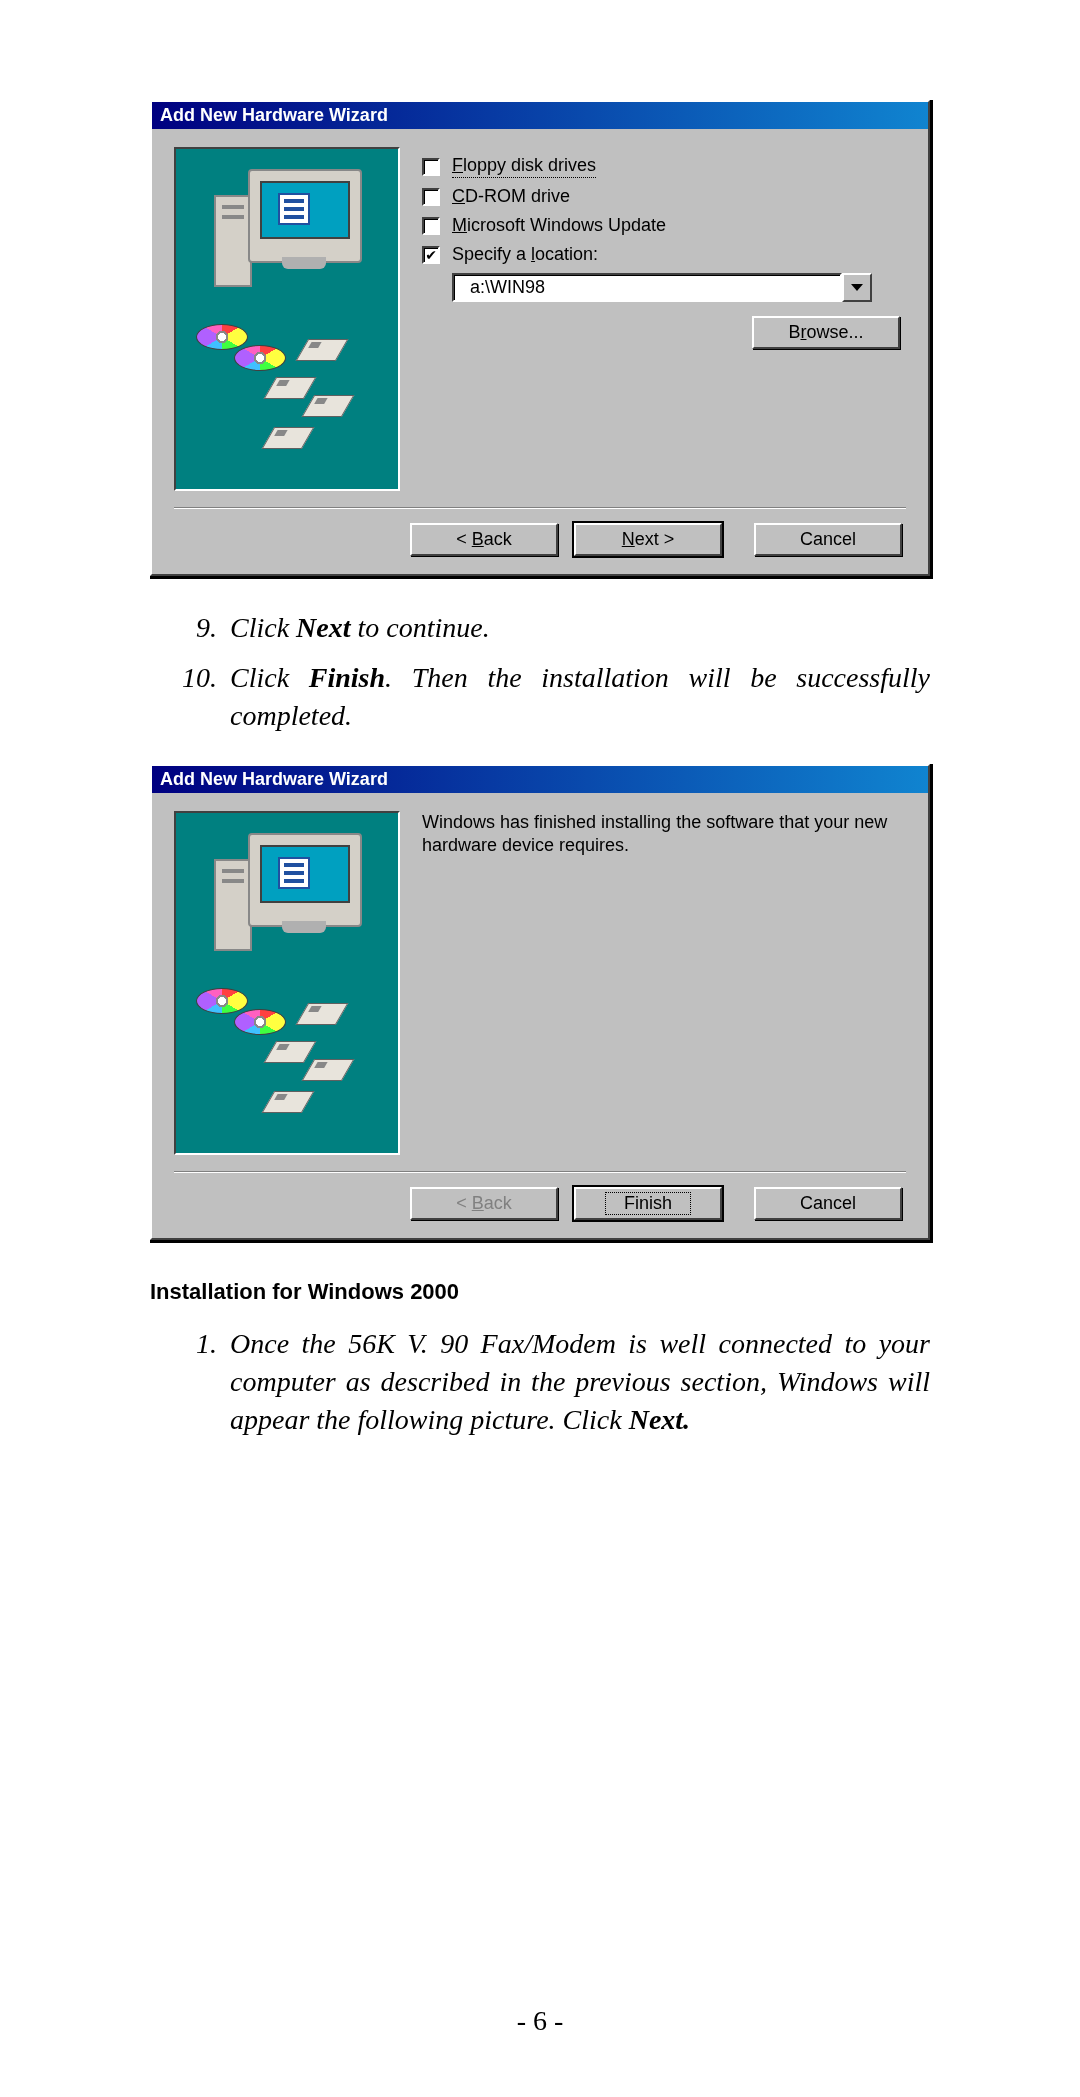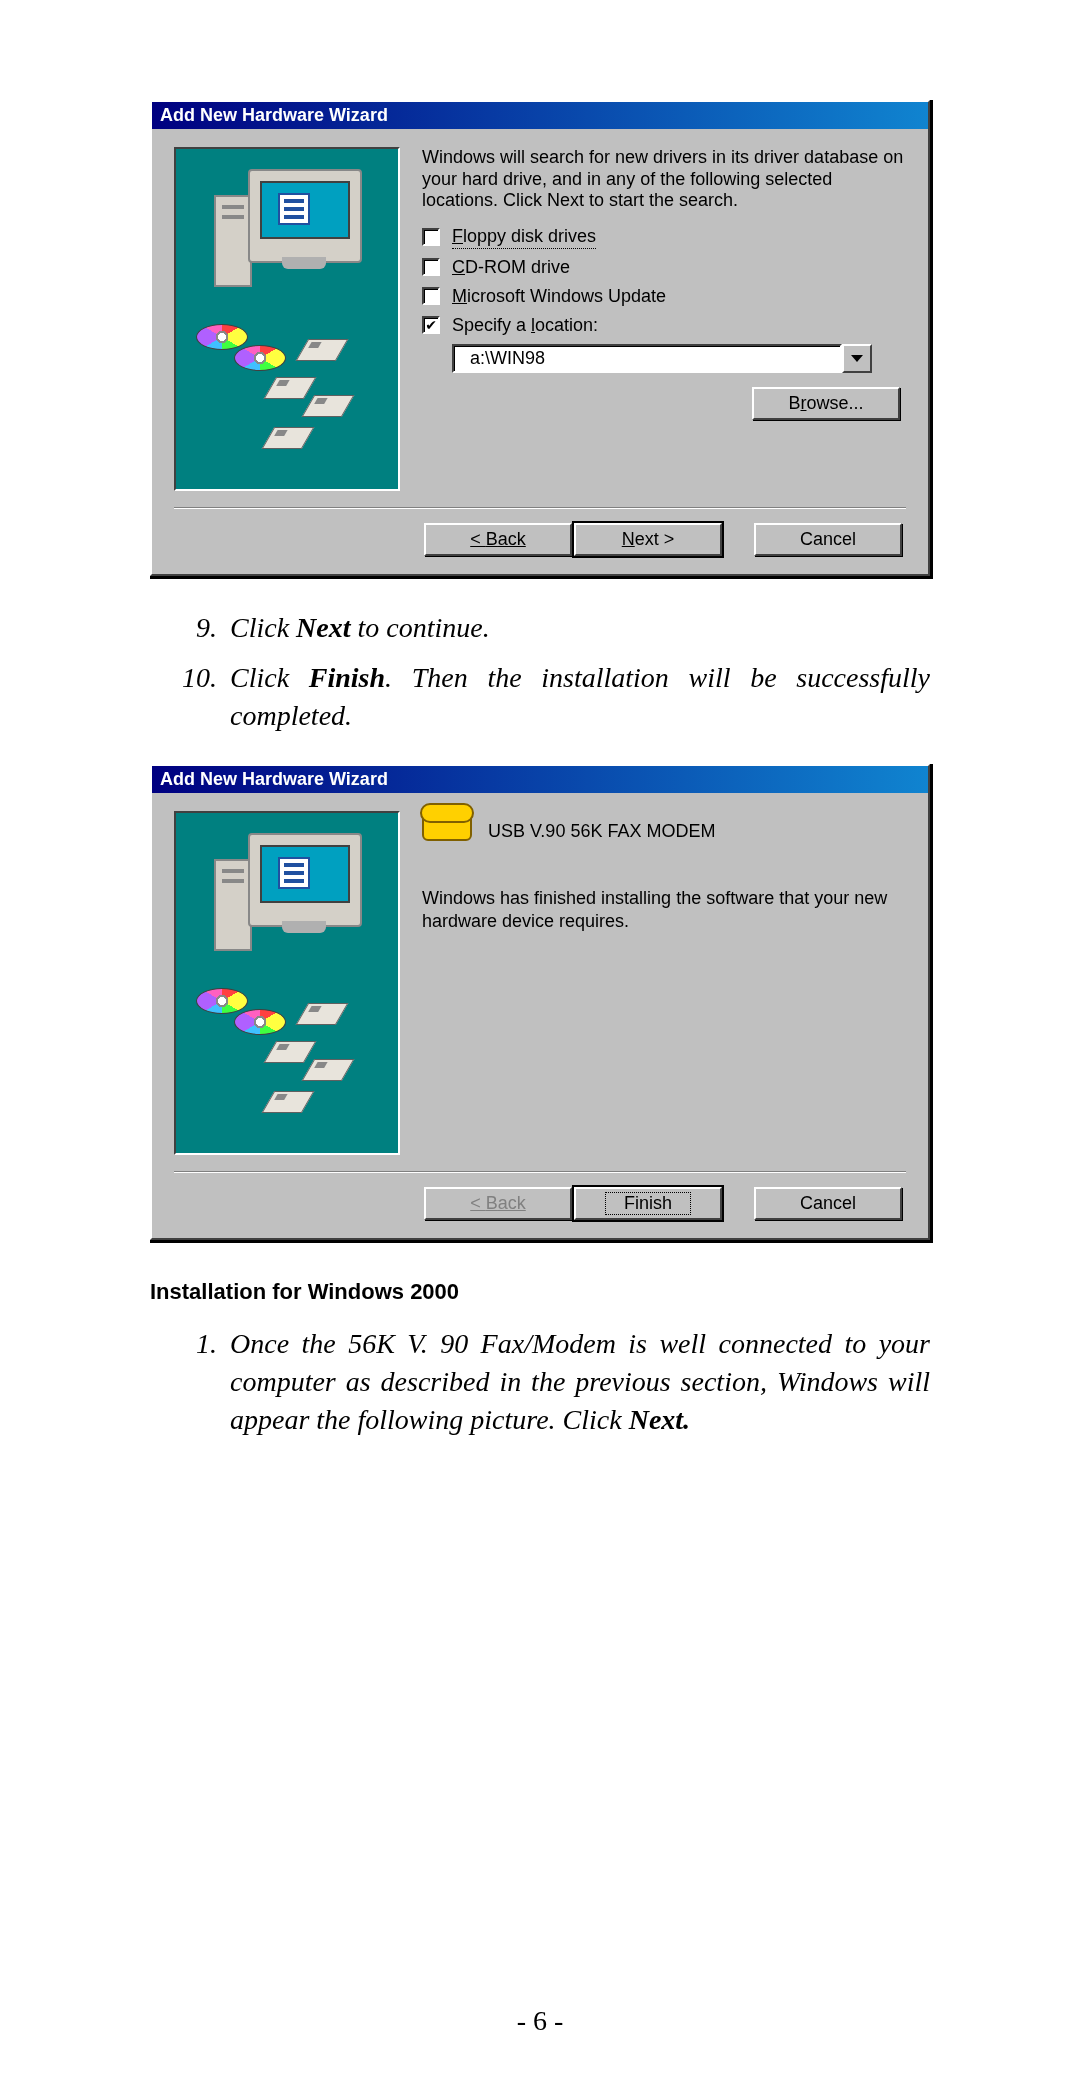--- a/index.html
+++ b/index.html
@@ -214,21 +214,21 @@
   }
   .btn.default {
     outline: 2px solid #000;
   }
   .btn .inner-dotted{
     display:inline-block;
     outline: 1px dotted #000;
     padding: 0 18px;
   }
   .btn.disabled { color: #808080; }
-  .btn.group-left{ margin-right: 2px; text-decoration: underline; }
+  .btn.group-left{ margin-right: 16px; }
   .modem-icon {
     width: 50px; height: 40px; position: relative; margin-right: 16px; flex-shrink:0;
   }
   .phone-body{
     width: 46px; height: 26px; background:#ffd000;
     border: 2px solid #806000; border-radius: 6px;
   }
   .phone-hand{
     position:absolute; top:-8px; left:-2px;
     width:50px; height:16px; background:#ffd000;
@@ -289,21 +289,20 @@
               </div>
             <div class="monitor-stand"></div>
             <div class="disc d1"></div>
             <div class="disc d2"></div>
             <div class="floppy f1"></div>
             <div class="floppy f2"></div>
             <div class="floppy f3"></div>
             <div class="floppy f4"></div>
           </div>
           <div class="rightcol">
-            <div class="intro-text">Windows will search for new drivers in its driver database on your hard drive, and in any of the following selected locations. Click Next to start the search.</div>
 
             <label class="chk">
               <span class="chkbox"></span>
               <span class="chk-label dotted"><u>F</u><span>loppy disk drives</span></span>
             </label>
 
             <label class="chk">
               <span class="chkbox"></span>
               <span class="chk-label"><u>C</u>D-ROM drive</span>
             </label>
@@ -363,27 +362,20 @@
               </div>
             <div class="monitor-stand"></div>
             <div class="disc d1"></div>
             <div class="disc d2"></div>
             <div class="floppy f1"></div>
             <div class="floppy f2"></div>
             <div class="floppy f3"></div>
             <div class="floppy f4"></div>
           </div>
           <div class="rightcol">
-            <div class="device-row">
-              <div class="modem-icon">
-                <div class="phone-hand"></div>
-                <div class="phone-body"></div>
-              </div>
-              <div>USB V.90 56K FAX MODEM</div>
-            </div>
             <div style="line-height:1.25">Windows has finished installing the software that your new hardware device requires.</div>
             <div style="height:150px"></div>
           </div>
         </div>
 
         <div class="hsep"></div>
 
         <div class="btn-row">
           <div class="btn disabled group-left">&lt; <u>B</u>ack</div>
           <div class="btn default" style="margin-left:-12px"><span class="inner-dotted">Finish</span></div>

